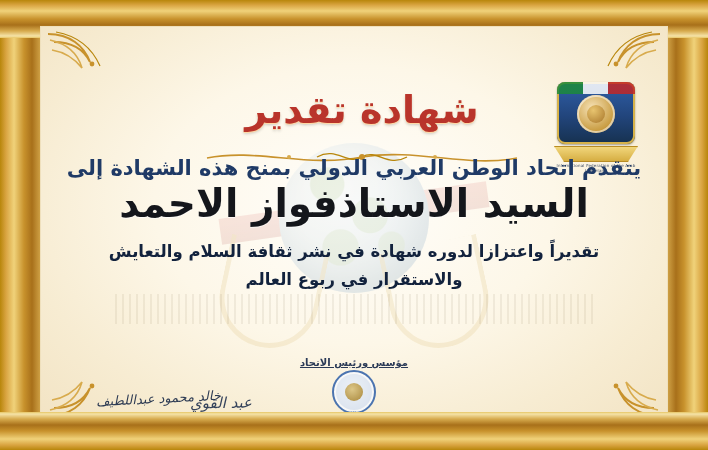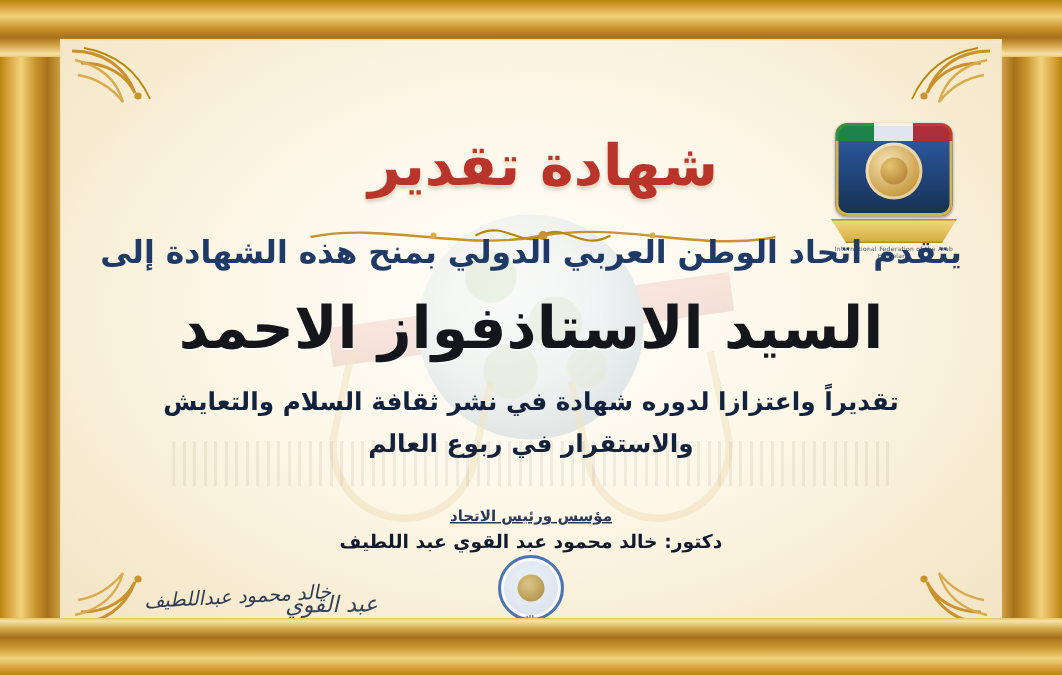--- a/index.html
+++ b/index.html
@@ -223,21 +223,20 @@
     text-align: center;
   }
   .intro {
     font-size: 21px;
     font-weight: 700;
     color: #1f3a66;
     letter-spacing: 0;
     line-height: 1.4;
   }
   .recipient {
-    margin-top: 16px;
     font-size: 39px;
     font-weight: 700;
     color: #14161b;
     letter-spacing: -1px;
     line-height: 1.1;
     text-shadow: 0 1px 0 rgba(255,255,255,0.6);
   }
   .citation {
     margin-top: 12px;
     font-size: 16.5px;
@@ -408,21 +407,20 @@
       <div class="citation">
         <span class="line">تقديراً واعتزازا لدوره شهادة  في نشر ثقافة السلام والتعايش</span>
         <span class="line">والاستقرار في ربوع العالم</span>
       </div>
     </div>
 
     <div class="calli-band"></div>
 
     <div class="sign-block">
       <div class="sign-role">مؤسس ورئيس الاتحاد</div>
-      <div class="sign-name">دكتور: خالد محمود عبد القوي عبد اللطيف</div>
     </div>
 
     <div class="signature-strip">
       <div class="sig-script">خالد محمود عبداللطيف</div>
       <div class="sig-script second">عبد القوي</div>
       <div class="stamp">
         <div class="ring"></div>
         <div class="stamp-text">ختم الاتحاد</div>
       </div>
     </div>

